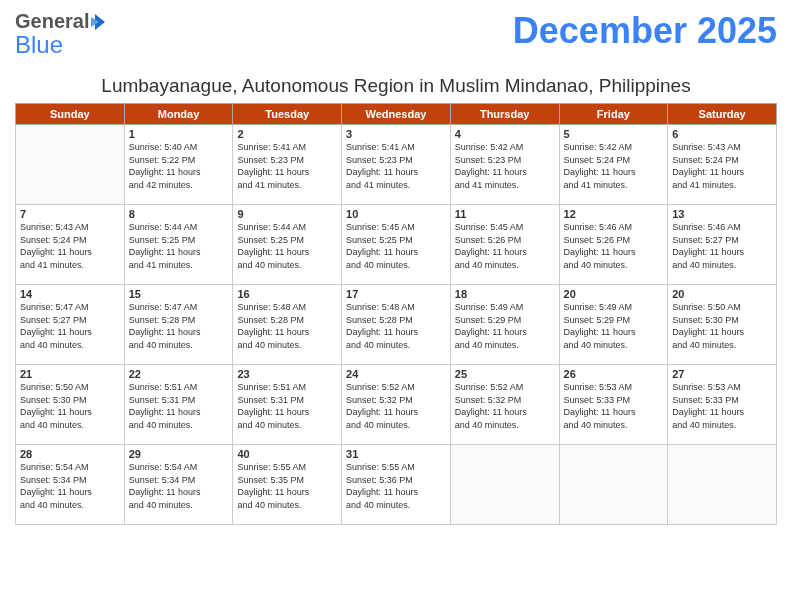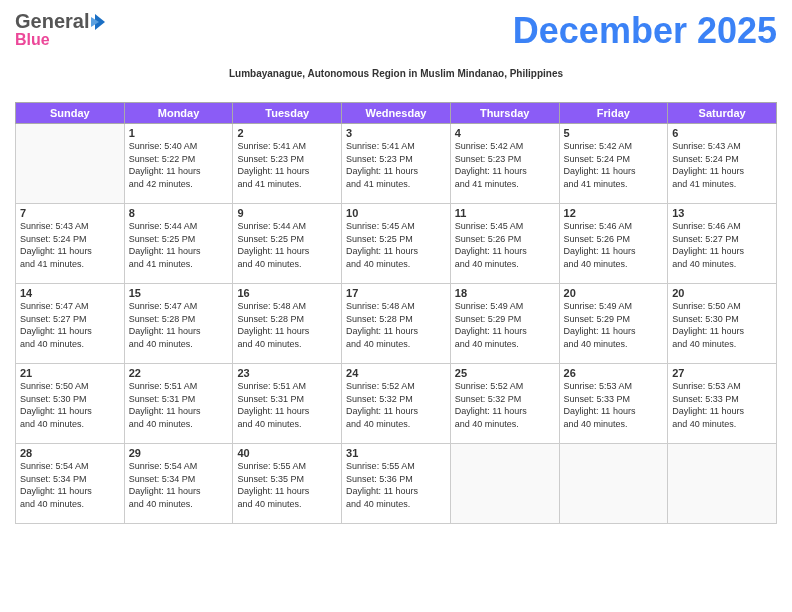--- a/index.html
+++ b/index.html
@@ -28,32 +28,32 @@
       align-items: flex-start;
     }
     .month-title {
       font-size: 36px;
       font-weight: bold;
       color: #3b82f6;
       text-align: right;
     }
     .subtitle {
       text-align: center;
-      font-size: 10px;
+      font-size: 19px;
       color: #333;
-      margin-bottom: 23px;
-      font-weight: 700;
+      margin-bottom: 6px;
+      font-weight: 400;
     }
     .calendar {
       width: 100%;
       border-collapse: collapse;
       font-size: 10px;
     }
     .calendar th {
-      background: #8b5cf6;
+      background: #c2410c;
       color: #fff;
       text-align: center;
       padding: 4px 2px;
       font-size: 11px;
       font-weight: bold;
       border: 1px solid #aaa;
     }
     .calendar td {
       border: 1px solid #ccc;
       vertical-align: top;
@@ -84,21 +84,21 @@
 <div class="page">
   <div class="header">
     <div class="logo">
       <div style="display:flex;align-items:center;">
         <span style="font-size:20px;font-weight:bold;color:#555;">General</span>
         <svg width="16" height="20" viewBox="0 0 16 20" style="margin-left:2px;">
           <polygon points="4,2 14,10 4,18" fill="#1a6fc4"></polygon>
           <polygon points="0,5 8,10 0,15" fill="#5aa0e0"></polygon>
         </svg>
       </div>
-      <span style="font-size:16px;font-weight:bold;color:#ec4899;margin-top:-2px;">Blue</span>
+      <span style="font-size:24px;font-weight:normal;color:#3b82f6;margin-top:-2px;">Blue</span>
     </div>
     <div>
       <span class="month-title">December 2025</span>
     </div>
   </div>
 
   <div class="subtitle">Lumbayanague, Autonomous Region in Muslim Mindanao, Philippines</div>
 
   <table class="calendar">
     <thead>

